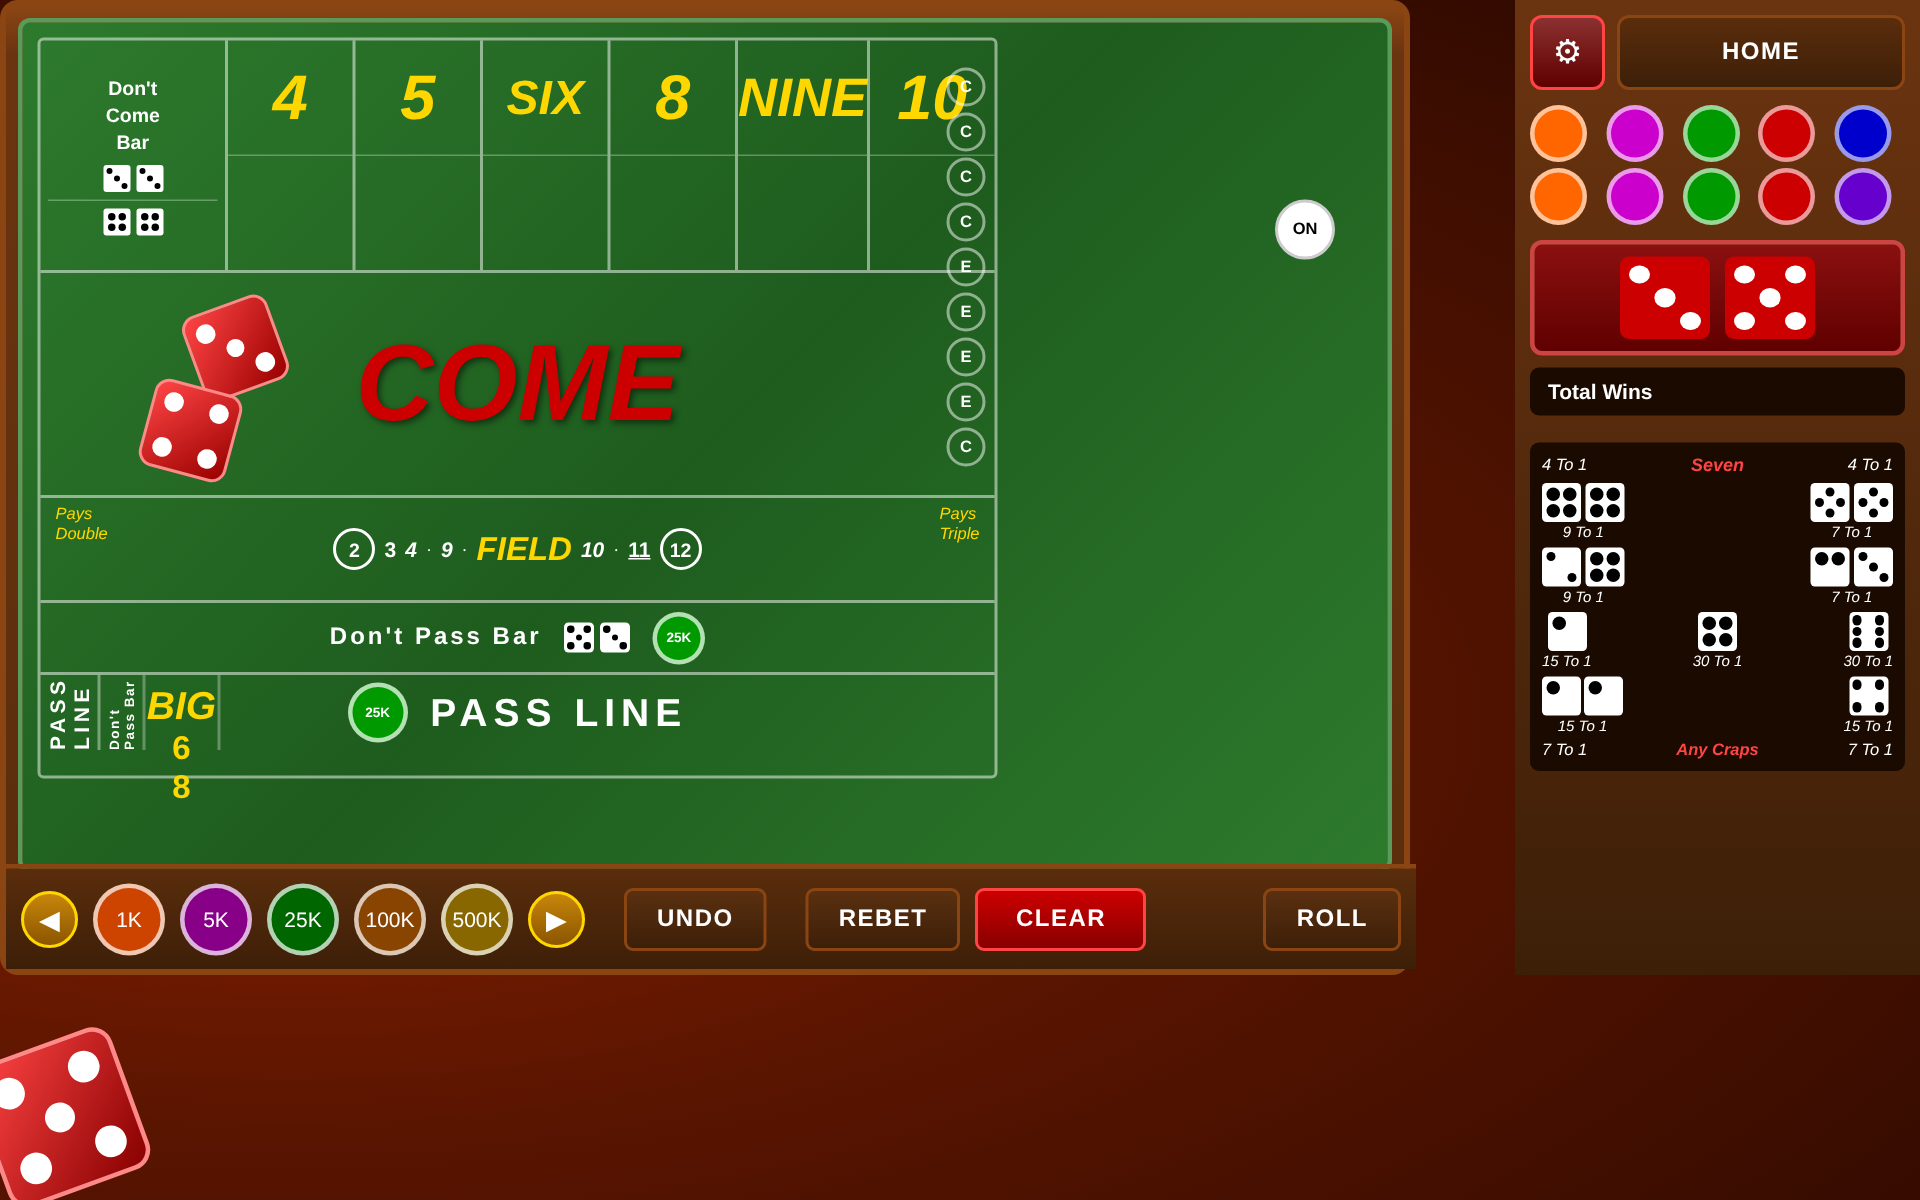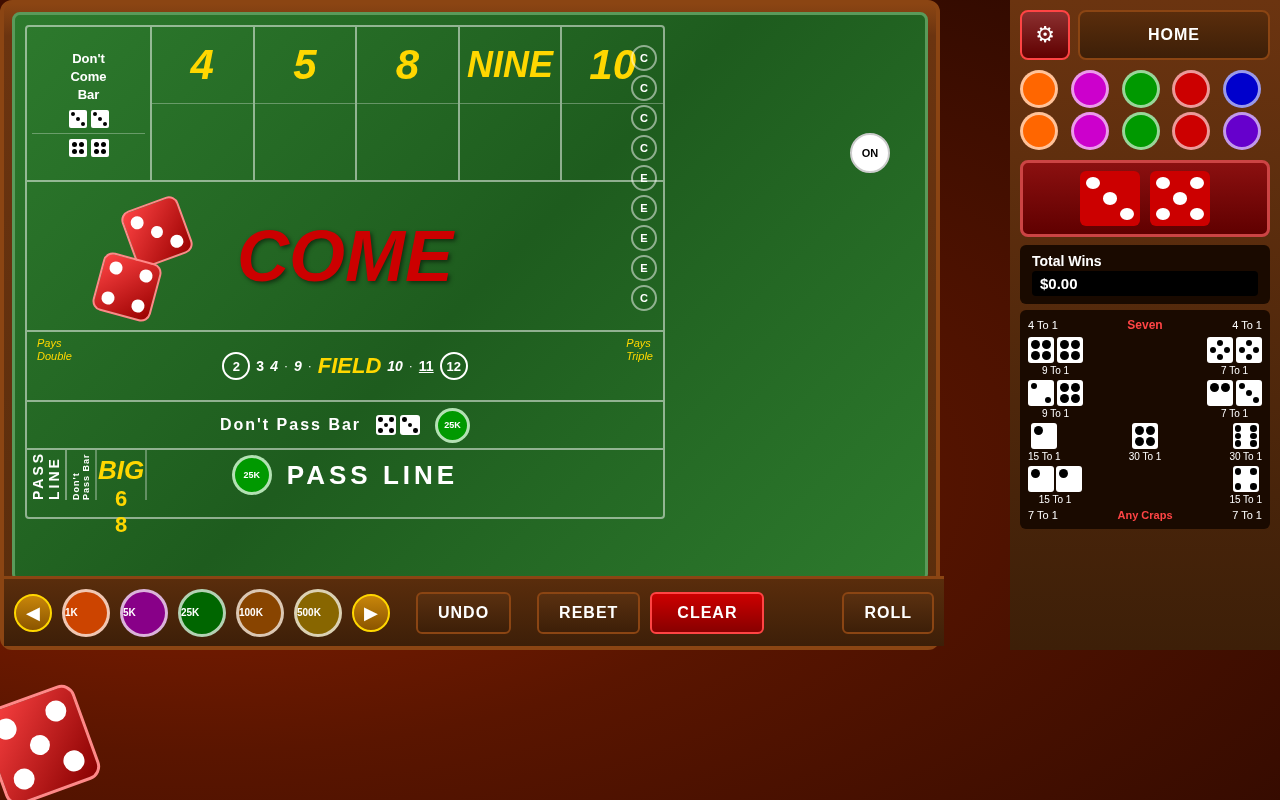--- a/index.html
+++ b/index.html
@@ -239,23 +239,23 @@
       flex-shrink: 0;
     }
 
     .chip-btn {
       width: 48px;
       height: 48px;
       border-radius: 50%;
       border: 3px solid rgba(255,255,255,0.7);
       display: flex;
       align-items: center;
-      justify-content: flex-start;
-      font-size: 10px;
-      font-weight: bold;
+      justify-content: center;
+      font-size: 14px;
+      font-weight: normal;
       color: white;
       cursor: pointer;
       flex-shrink: 0;
     }
 
     .action-btn {
       background: linear-gradient(180deg, #5a3010 0%, #3d1f08 100%);
       border: 2px solid #8B4513;
       border-radius: 6px;
       color: white;
@@ -390,20 +390,24 @@
           <div style="flex:1;border-right:2px solid rgba(255,255,255,0.5);display:flex;flex-direction:column;cursor:pointer;">
             <div style="flex:1;border-bottom:1px solid rgba(255,255,255,0.3);display:flex;align-items:center;justify-content:center;color:#FFD700;font-size:42px;font-weight:bold;font-style:italic;">4</div>
             <div style="flex:1;"></div>
           </div>
 
           <div style="flex:1;border-right:2px solid rgba(255,255,255,0.5);display:flex;flex-direction:column;cursor:pointer;">
             <div style="flex:1;border-bottom:1px solid rgba(255,255,255,0.3);display:flex;align-items:center;justify-content:center;color:#FFD700;font-size:42px;font-weight:bold;font-style:italic;">5</div>
             <div style="flex:1;"></div>
           </div>
 
+          <div style="flex:1;border-right:2px solid rgba(255,255,255,0.5);display:flex;flex-direction:column;cursor:pointer;">
+            <div style="flex:1;border-bottom:1px solid rgba(255,255,255,0.3);display:flex;align-items:center;justify-content:center;color:#FFD700;font-size:32px;font-weight:bold;font-style:italic;">SIX</div>
+            <div style="flex:1;"></div>
+          </div>
 
           <div style="flex:1;border-right:2px solid rgba(255,255,255,0.5);display:flex;flex-direction:column;cursor:pointer;">
             <div style="flex:1;border-bottom:1px solid rgba(255,255,255,0.3);display:flex;align-items:center;justify-content:center;color:#FFD700;font-size:42px;font-weight:bold;font-style:italic;">8</div>
             <div style="flex:1;"></div>
           </div>
 
           <div style="flex:1;border-right:2px solid rgba(255,255,255,0.5);display:flex;flex-direction:column;cursor:pointer;">
             <div style="flex:1;border-bottom:1px solid rgba(255,255,255,0.3);display:flex;align-items:center;justify-content:center;color:#FFD700;font-size:36px;font-weight:bold;font-style:italic;">NINE</div>
             <div style="flex:1;"></div>
           </div>
@@ -601,24 +605,23 @@
       <div style="background:white;border-radius:50%;"></div>
       <div style="background:transparent;"></div>
       <div style="background:white;border-radius:50%;"></div>
       <div style="background:transparent;"></div>
       <div style="background:white;border-radius:50%;"></div>
     </div>
   </div>
 
   <div class="bet-info">
     <div class="bet-label">Total Wins</div>
-    <div class="bet-value">$0.00</div>
   </div>
 
-  <div style="background:#1a0a00;border-radius:6px;padding:8px;margin-top:6px;">
+  <div style="background:#1a0a00;border-radius:6px;padding:8px;margin-top:18px;font-style:italic;">
 
     <div style="display:flex;justify-content:space-between;align-items:center;margin-bottom:5px;">
       <span style="color:white;font-size:11px;">4 To 1</span>
       <span style="color:#ff4444;font-size:12px;font-weight:bold;">Seven</span>
       <span style="color:white;font-size:11px;">4 To 1</span>
     </div>
 
     <div style="display:flex;justify-content:space-between;align-items:center;margin-bottom:4px;">
       <div style="display:flex;flex-direction:column;align-items:center;">
         <div style="display:flex;gap:3px;">

